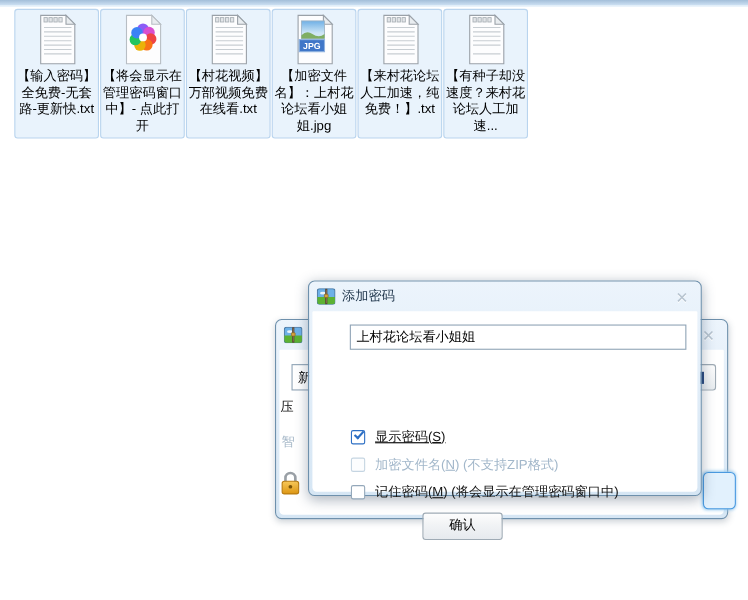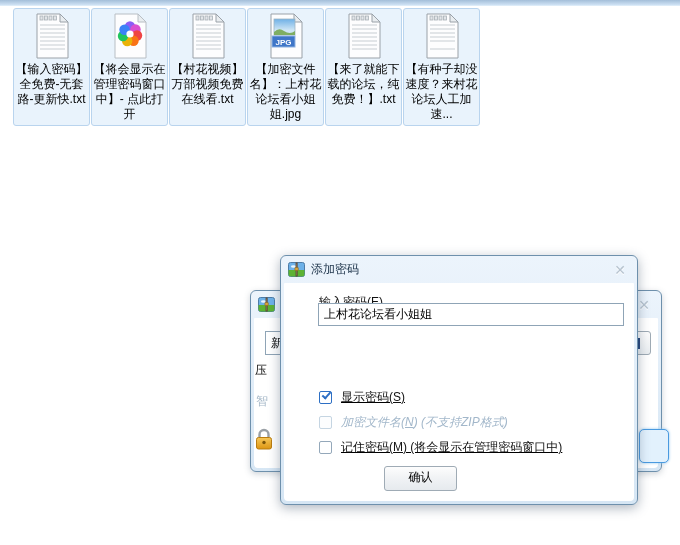--- a/index.html
+++ b/index.html
@@ -37,43 +37,43 @@
 
   
   .dialog {
     position:absolute;
     border:1px solid #6e90ac;
     border-radius:6px;
     background:linear-gradient(#ecf4fc,#d6e6f4);
   }
   .dlg-back { left:250px; top:290px; width:412px; height:182px; z-index:1;
               box-shadow:0 2px 6px rgba(60,80,100,.25); }
-  .dlg-front { left:280px; top:255px; width:358px; height:250px; z-index:2;
+  .dlg-front { left:280px; top:255px; width:358px; height:196px; z-index:2;
                box-shadow:0 3px 12px rgba(50,70,95,.4); }
   .titlebar { height:27px; display:flex; align-items:center; padding:0 8px 0 7px; gap:6px; }
   .title-text { font-size:12px; color:#20364c; }
   .close-x {
     margin-left:auto; width:18px; text-align:center;
     color:#b7c4d0; font-size:14px; font-weight:bold; line-height:18px;
     text-shadow:0 1px 0 #fff; cursor:default;
   }
   .dlg-body {
     position:absolute; left:3px; right:3px; top:27px; bottom:3px;
     background:#ffffff; border-radius:1px 1px 4px 4px;
   }
 
   
   .fld-label { position:absolute; left:35px; top:11px; color:#111; }
   .pw-input {
-    position:absolute; left:34px; top:20px; width:306px; height:23px;
+    position:absolute; left:34px; top:12px; width:306px; height:23px;
     border:1px solid #8fa4b6; background:#fff; font-family:inherit;
     font-size:12px; padding:0 5px; color:#000; outline:none;
   }
   .cb-row { position:absolute; left:35px; display:flex; align-items:center; gap:9px; }
-  .cb-row.r0 { top:106px;text-decoration:underline; } .cb-row.r1 { top:131px;font-style:italic; } .cb-row.r2 { top:156px;text-decoration:underline; }
+  .cb-row.r0 { top:106px;text-decoration:underline; } .cb-row.r1 { top:131px; } .cb-row.r2 { top:156px; }
   .cb-box {
     width:13px; height:13px; background:#fff;
     border:1px solid #94a8ba; border-radius:2px; position:relative; flex:none;
   }
   .cb-box.checked { border-color:#2d6fc4; }
   .cb-box.checked .tick {
     position:absolute; left:2px; top:0px; width:9px; height:5px;
     border-left:2px solid #2d6fc4; border-bottom:2px solid #2d6fc4;
     transform:rotate(-48deg);
   }
@@ -223,21 +223,21 @@
           <line x1="8" y1="13" x2="33" y2="13"></line>
             <line x1="8" y1="17" x2="33" y2="17"></line>
           <line x1="8" y1="21" x2="33" y2="21"></line>
             <line x1="8" y1="25" x2="33" y2="25"></line>
           <line x1="8" y1="29" x2="33" y2="29"></line>
             <line x1="8" y1="33" x2="33" y2="33"></line>
           <line x1="8" y1="37" x2="33" y2="37"></line>
         </g>
       </svg>
     </div>
-    <div class="lbl">【来了就能下载的论坛，纯免费！】.txt</div>
+    <div class="lbl">【来村花论坛人工加速，纯免费！】.txt</div>
   </div>
 
   <div class="tile">
     <div class="art">
       <svg width="40" height="48" viewBox="0 0 40 48">
         <path d="M5 2 h23 l8 8 v36 h-31 z" fill="#fdfdfe" stroke="#9aa1a8"></path>
         <path d="M28 2 l8 8 h-8 z" fill="#e9edf0" stroke="#9aa1a8"></path>
         <g fill="#e2e5e8" stroke="#a9b0b6" stroke-width="0.8">
           <rect x="8" y="4" width="3" height="4"></rect>
             <rect x="12.5" y="4" width="3" height="4"></rect>

